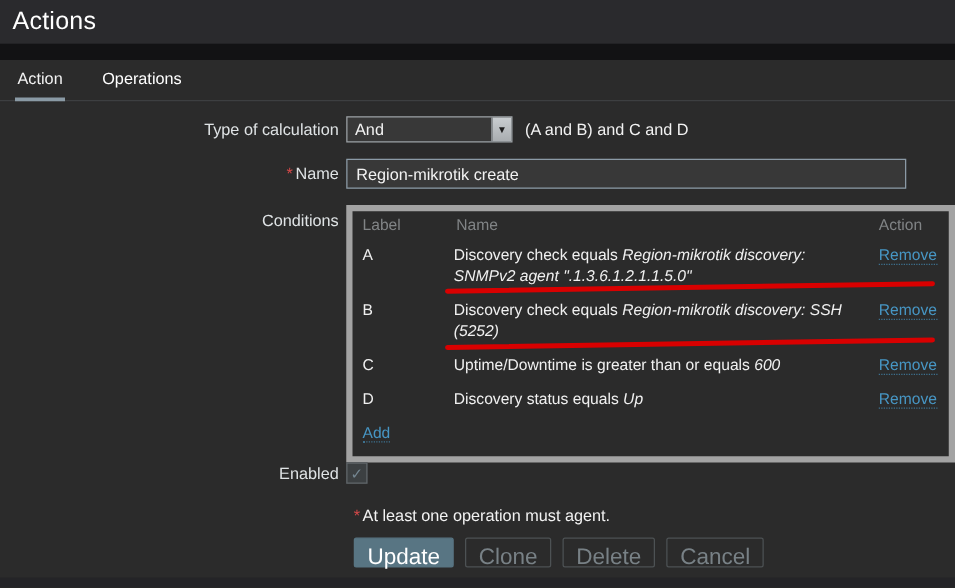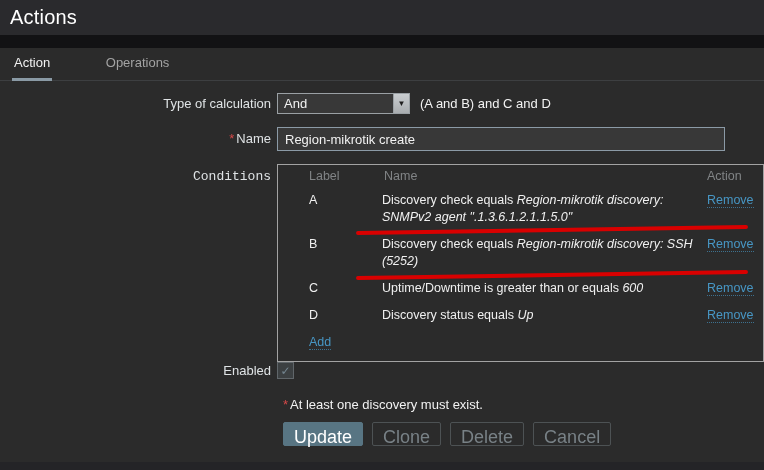--- a/index.html
+++ b/index.html
@@ -24,21 +24,21 @@
   
   .tabbar {
     position: absolute; top: 48px; left: 0; right: 0; height: 33px;
     background: #2b2b2b; border-bottom: 1px solid #3d3f41; padding-left: 12px;
   }
   .tab {
     display: inline-block; height: 33px; line-height: 30px;
     padding: 0 2px; margin-right: 24px; cursor: pointer;
   }
   .tab.active { color: #f2f2f2; border-bottom: 3px solid #8a9aa5; }
-  .tab.inactive { color: #a3a3a3; margin-left: 24px; }
+  .tab.inactive { color: #ffffff; }
 
   
   .content { position: absolute; top: 82px; left: 0; right: 0; bottom: 0; background: #2b2b2b; }
   .row { display: flex; align-items: flex-start; }
   .lbl {
     width: 277px; flex: 0 0 277px; text-align: right; padding-right: 6px;
     color: #dfe3e5;
   }
   .req { color: #d64949; margin-right: 2px; }
 
@@ -59,26 +59,25 @@
   }
   .selectbox .sel-value { flex: 1; line-height: 19px; padding-left: 6px; color: #f2f2f2; }
   .selectbox .sel-arrow {
     width: 16px; background: linear-gradient(#c9cdd0, #a9adb0);
     border-left: 1px solid #9aa0a4; color: #1d1d1d; font-size: 8px;
     display: flex; align-items: center; justify-content: center;
   }
   .formula { line-height: 21px; margin-left: 10px; color: #f2f2f2; }
 
   .row-cond { margin-top: 13px; }
-  .row-cond .lbl { line-height: 18px; padding-top: 4px; font-family: Liberation Mono, monospace; }
+  .row-cond .lbl { line-height: 18px; padding-top: 4px; }
   .cond-table {
-    flex: 1; border: 1px solid #a3a3a3; background: #2b2b2b;
+    flex: 1; border: 5px solid #a3a3a3; background: #2b2b2b;
     display: grid; grid-template-columns: 75px 1fr 64px;
     font-size: 12.5px;
-    padding-left: 23px;
   }
   .cth { color: #818486; padding: 4px 4px 4px 8px; }
   .ctd { padding: 5px 4px 5px 8px; line-height: 17px; color: #f0f0f0; }
   .ctd.name { padding-left: 6px; padding-right: 6px; }
   .ctd i { font-style: italic; }
   .link {
     color: #4796c4; cursor: pointer; text-decoration: none;
     border-bottom: 1px dotted rgba(71,150,196,0.65);
   }
   .add-cell { grid-column: 1 / 4; padding: 6px 8px 12px 8px; }
@@ -169,21 +168,21 @@
       </div>
     </div>
 
     <div class="row row-enabled">
       <div class="lbl">Enabled</div>
       <div class="checkbox">
           <span>✓</span>
         </div>
     </div>
 
-    <div class="note"><span class="req">*</span><span>At least one discovery must exist.</span></div>
+    <div class="note"><span class="req">*</span><span>At least one operation must agent.</span></div>
 
     <div class="btnrow">
       <button class="btn-primary">Update</button>
       <button class="btn-secondary">Clone</button>
       <button class="btn-secondary">Delete</button>
       <button class="btn-secondary">Cancel</button>
     </div>
 
   </div>
 

